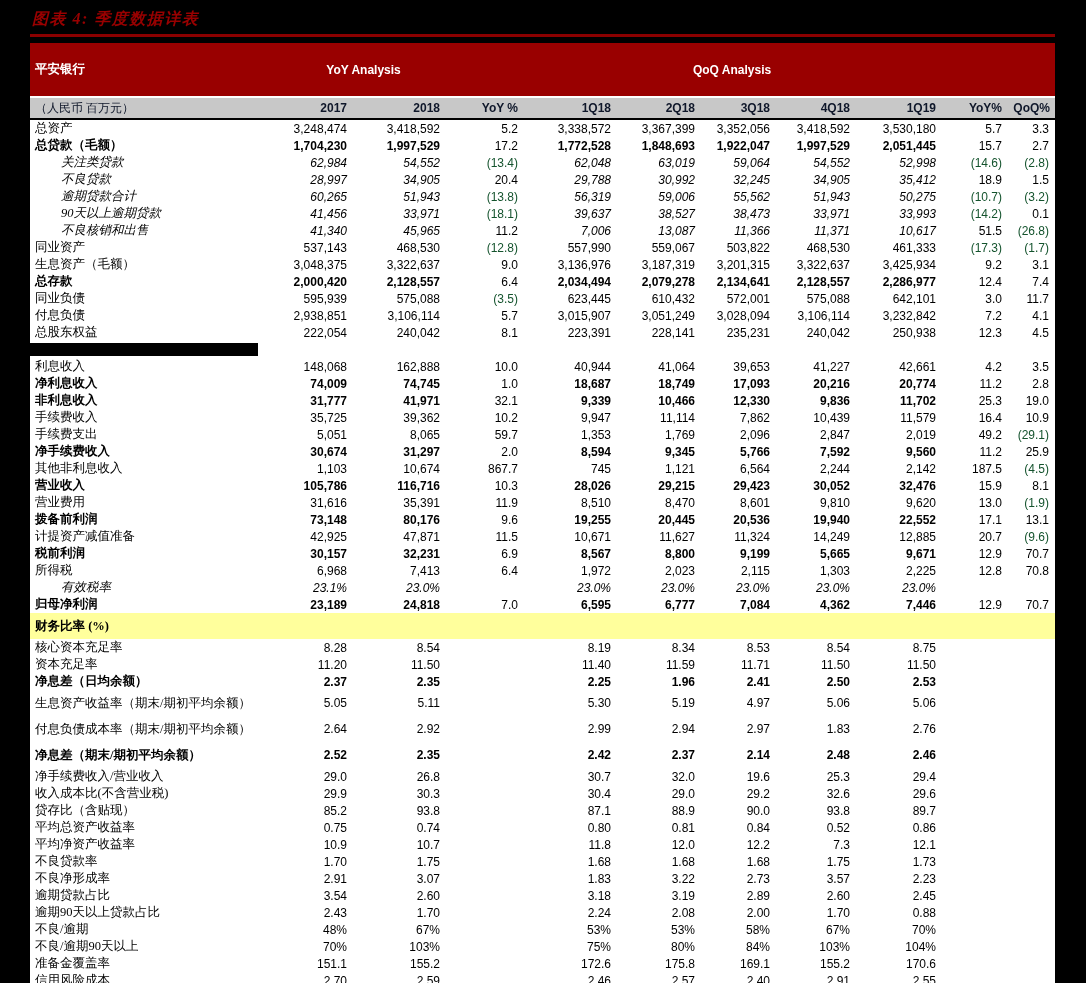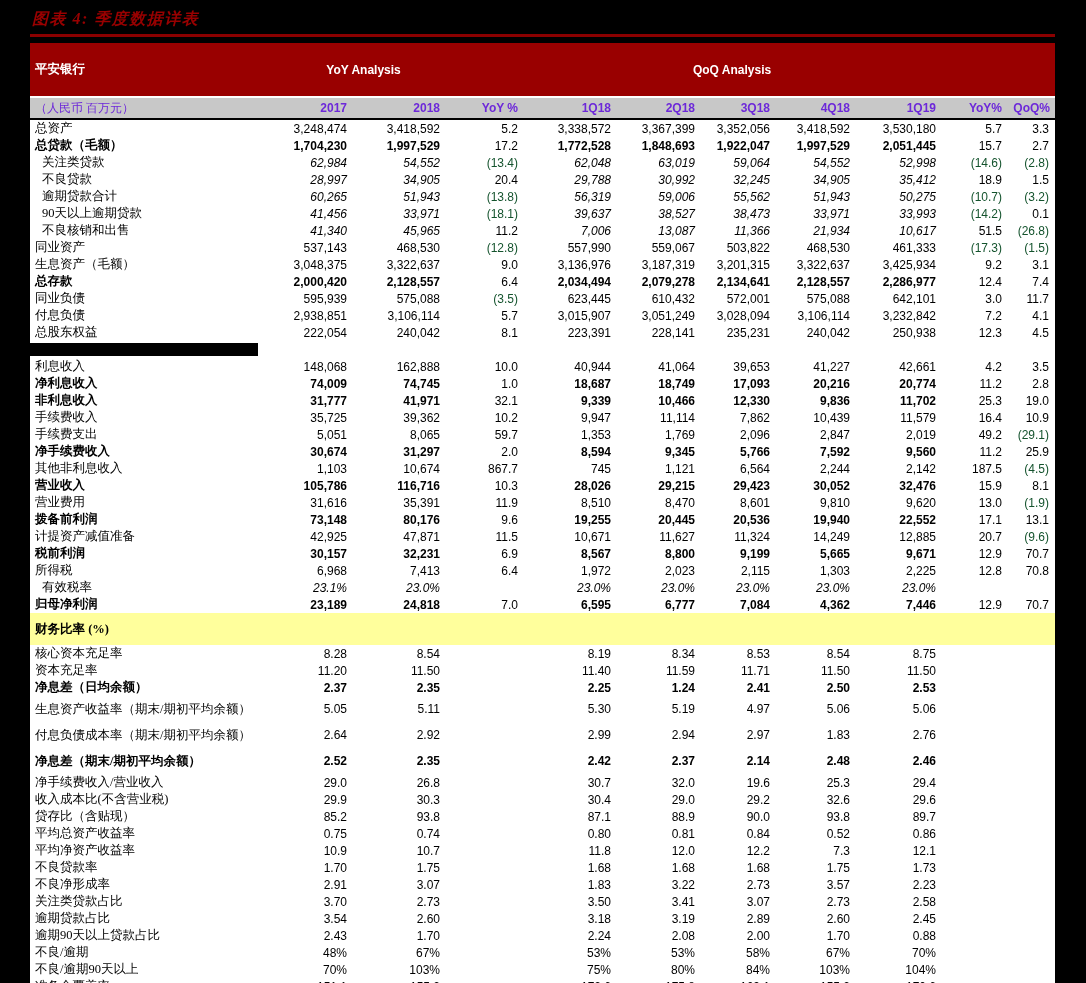--- a/index.html
+++ b/index.html
@@ -25,44 +25,44 @@
   col.c-2017{width:70px;}  col.c-2018{width:93px;}  col.c-yoy{width:78px;}
   col.c-1q18{width:93px;}  col.c-2q18{width:84px;}  col.c-3q18{width:75px;}
   col.c-4q18{width:80px;}  col.c-1q19{width:86px;}  col.c-yoy2{width:66px;} col.c-qoq{width:48px;}
   tr.band-red th{
     background:#990000;color:#fff;font-weight:bold;font-size:12px;
     height:21px;border-bottom:2px solid #fff;padding:16px;
   }
   tr.band-red th.corner{text-align:left;padding-left:5px;font-family:"Liberation Serif",serif;font-size:12.5px;}
   tr.band-red th.grp{text-align:center;font-family:"Liberation Sans",sans-serif;}
   tr.band-gray th{
-    background:#c8c8c8;color:#6d28d9;font-weight:bold;font-size:12px;
+    background:#c8c8c8;color:#0f172a;font-weight:bold;font-size:12px;
     height:20px;text-align:right;padding:0 5px 0 0;border-bottom:2px solid #000;
   }
   tr.band-gray th.unit{
     text-align:left;padding-left:5px;font-weight:normal;
     font-family:"Liberation Serif",serif;font-size:12px;
   }
   tbody td{font-size:12px;height:16px;padding:0;vertical-align:middle;background:#fff;}
   td.lbl{
     text-align:left;padding-left:5px;white-space:nowrap;overflow:hidden;
     font-family:"Liberation Serif",serif;font-size:12.5px;
   }
-  td.lbl.sub{padding-left:12px;}
+  td.lbl.sub{padding-left:31px;font-style:italic;}
   td.lbl.bold{font-weight:bold;}
   td.num{text-align:right;padding-right:5px;font-family:"Liberation Sans",sans-serif;white-space:nowrap;}
   td.num:last-child{padding-right:6px;}
   td.num.bold{font-weight:bold;}
   td.num.sub{font-style:italic;text-align:right;}
   td.num.pct{font-weight:normal;font-style:normal;}
   td.neg{color:#14532d;}
   tr.tall td{height:26px;}
   tr.section-row td{
     background:#ffff9c;font-weight:bold;text-align:left;padding-left:5px;
-    font-family:"Liberation Serif",serif;font-size:12.5px;height:32px;
+    font-family:"Liberation Serif",serif;font-size:12.5px;height:26px;
   }
   td.bar-cell{padding:0;height:17px;}
   .black-bar{margin-left:-30px;width:258px;height:13px;background:#000;}
 </style>
 </head>
 <body>
 
 <div class="page">
 
   <div class="chart-title">图表 4: 季度数据详表</div>
@@ -184,37 +184,37 @@
           <td class="num pct">0.1</td>
         </tr>
         <tr>
           <td class="lbl sub">不良核销和出售</td>
           <td class="num sub">41,340</td>
           <td class="num sub">45,965</td>
           <td class="num pct">11.2</td>
           <td class="num sub">7,006</td>
           <td class="num sub">13,087</td>
           <td class="num sub">11,366</td>
-          <td class="num sub">21,934</td>
+          <td class="num sub">11,371</td>
           <td class="num sub">10,617</td>
           <td class="num pct">51.5</td>
           <td class="num pct neg">(26.8)</td>
         </tr>
         <tr>
           <td class="lbl normal">同业资产</td>
           <td class="num normal">537,143</td>
           <td class="num normal">468,530</td>
           <td class="num pct neg">(12.8)</td>
           <td class="num normal">557,990</td>
           <td class="num normal">559,067</td>
           <td class="num normal">503,822</td>
           <td class="num normal">468,530</td>
           <td class="num normal">461,333</td>
           <td class="num pct neg">(17.3)</td>
-          <td class="num pct neg">(1.5)</td>
+          <td class="num pct neg">(1.7)</td>
         </tr>
         <tr>
           <td class="lbl normal">生息资产（毛额）</td>
           <td class="num normal">3,048,375</td>
           <td class="num normal">3,322,637</td>
           <td class="num pct">9.0</td>
           <td class="num normal">3,136,976</td>
           <td class="num normal">3,187,319</td>
           <td class="num normal">3,201,315</td>
           <td class="num normal">3,322,637</td>
@@ -502,21 +502,21 @@
           <td class="num normal">11.50</td>
           <td class="num pct"></td>
           <td class="num pct"></td>
         </tr>
         <tr>
           <td class="lbl bold">净息差（日均余额）</td>
           <td class="num bold">2.37</td>
           <td class="num bold">2.35</td>
           <td class="num pct"></td>
           <td class="num bold">2.25</td>
-          <td class="num bold">1.24</td>
+          <td class="num bold">1.96</td>
           <td class="num bold">2.41</td>
           <td class="num bold">2.50</td>
           <td class="num bold">2.53</td>
           <td class="num pct"></td>
           <td class="num pct"></td>
         </tr>
         <tr class="tall">
           <td class="lbl normal">生息资产收益率（期末/期初平均余额）</td>
           <td class="num normal">5.05</td>
           <td class="num normal">5.11</td>
@@ -636,33 +636,20 @@
         <tr>
           <td class="lbl normal">不良净形成率</td>
           <td class="num normal">2.91</td>
           <td class="num normal">3.07</td>
           <td class="num pct"></td>
           <td class="num normal">1.83</td>
           <td class="num normal">3.22</td>
           <td class="num normal">2.73</td>
           <td class="num normal">3.57</td>
           <td class="num normal">2.23</td>
-          <td class="num pct"></td>
-          <td class="num pct"></td>
-        </tr>
-        <tr>
-          <td class="lbl normal">关注类贷款占比</td>
-          <td class="num normal">3.70</td>
-          <td class="num normal">2.73</td>
-          <td class="num pct"></td>
-          <td class="num normal">3.50</td>
-          <td class="num normal">3.41</td>
-          <td class="num normal">3.07</td>
-          <td class="num normal">2.73</td>
-          <td class="num normal">2.58</td>
           <td class="num pct"></td>
           <td class="num pct"></td>
         </tr>
         <tr>
           <td class="lbl normal">逾期贷款占比</td>
           <td class="num normal">3.54</td>
           <td class="num normal">2.60</td>
           <td class="num pct"></td>
           <td class="num normal">3.18</td>
           <td class="num normal">3.19</td>

